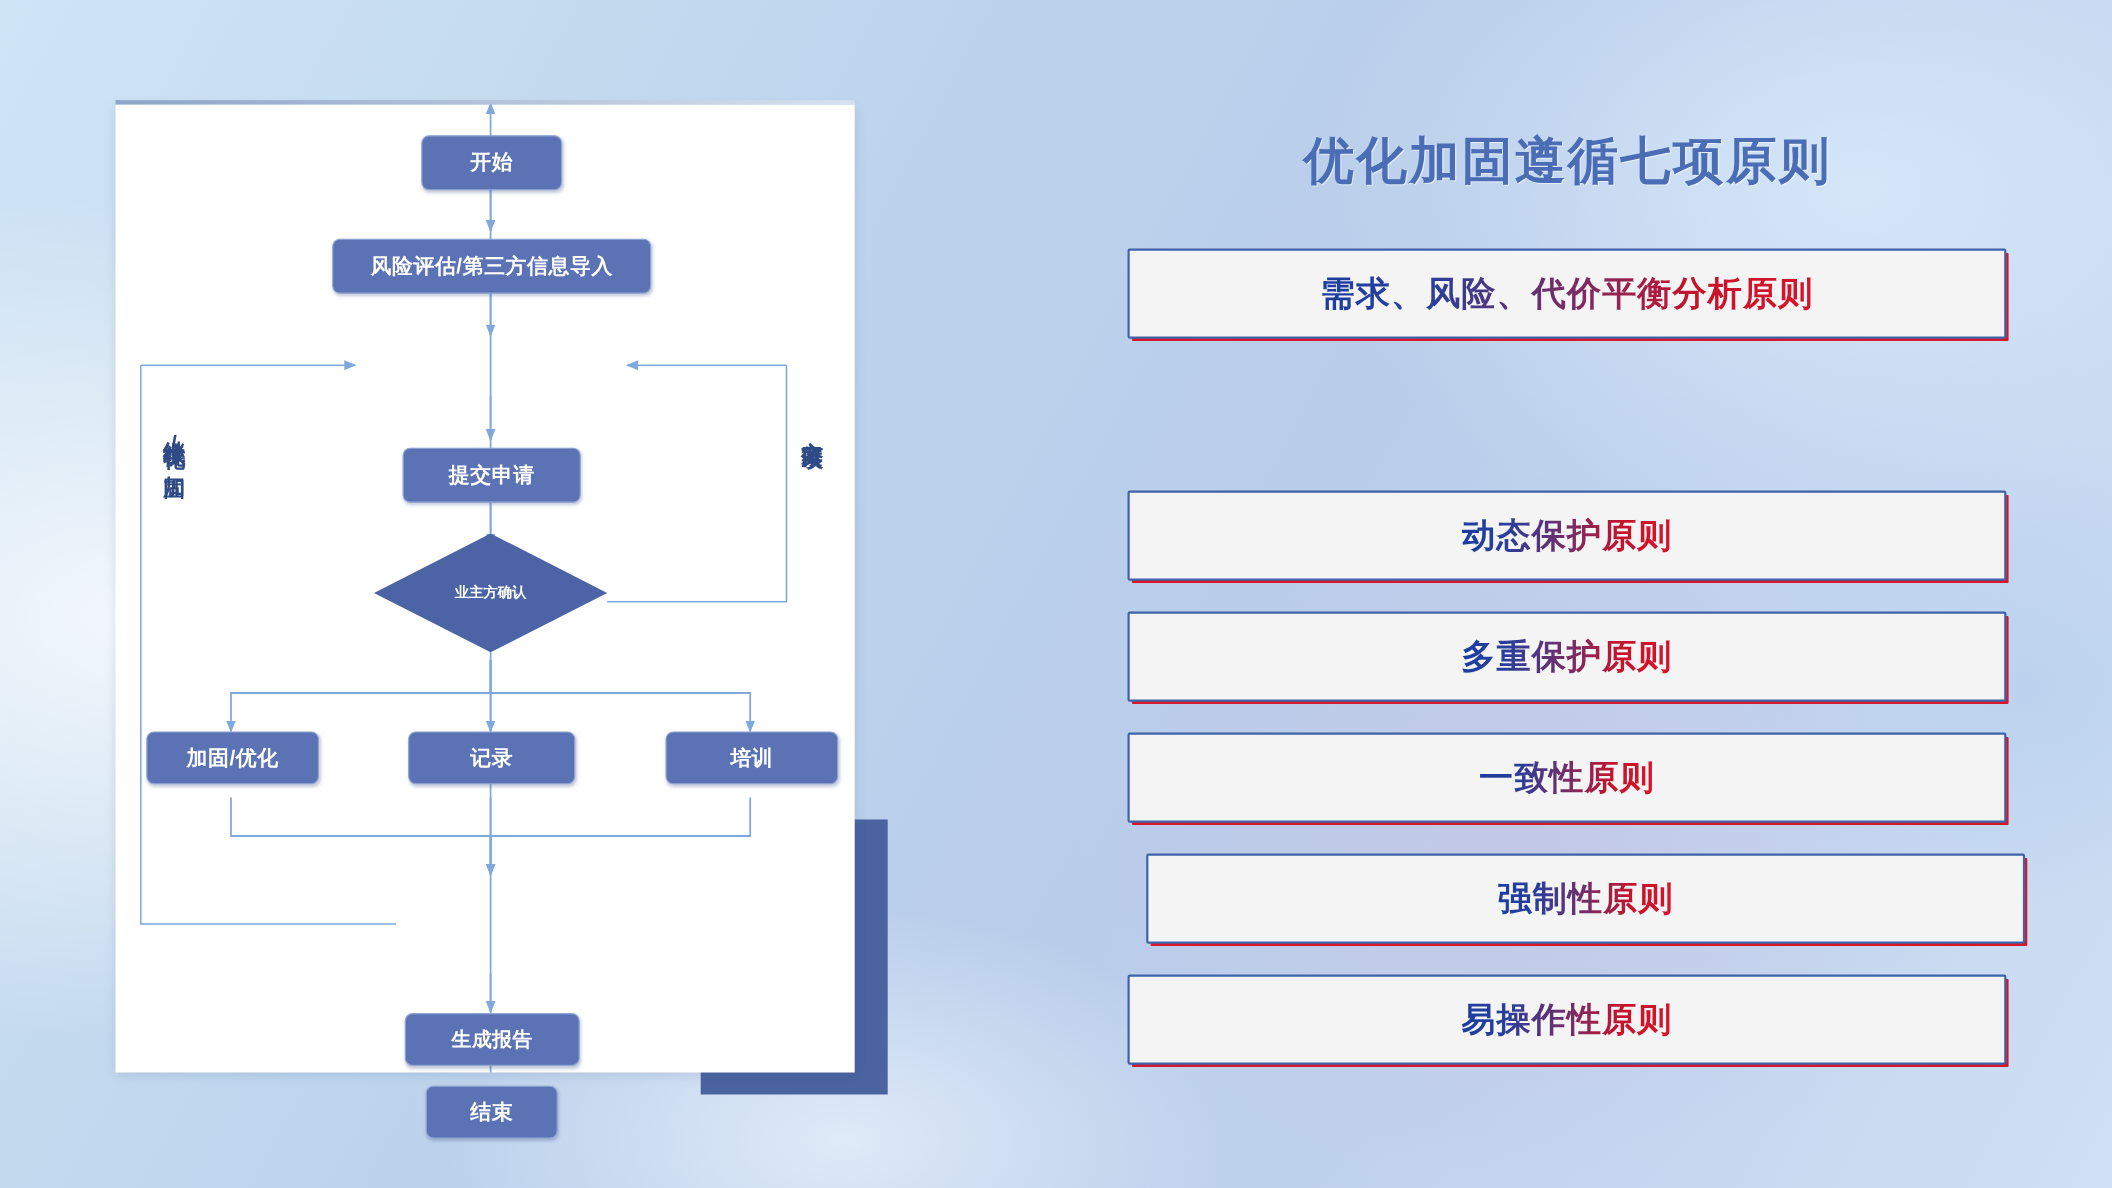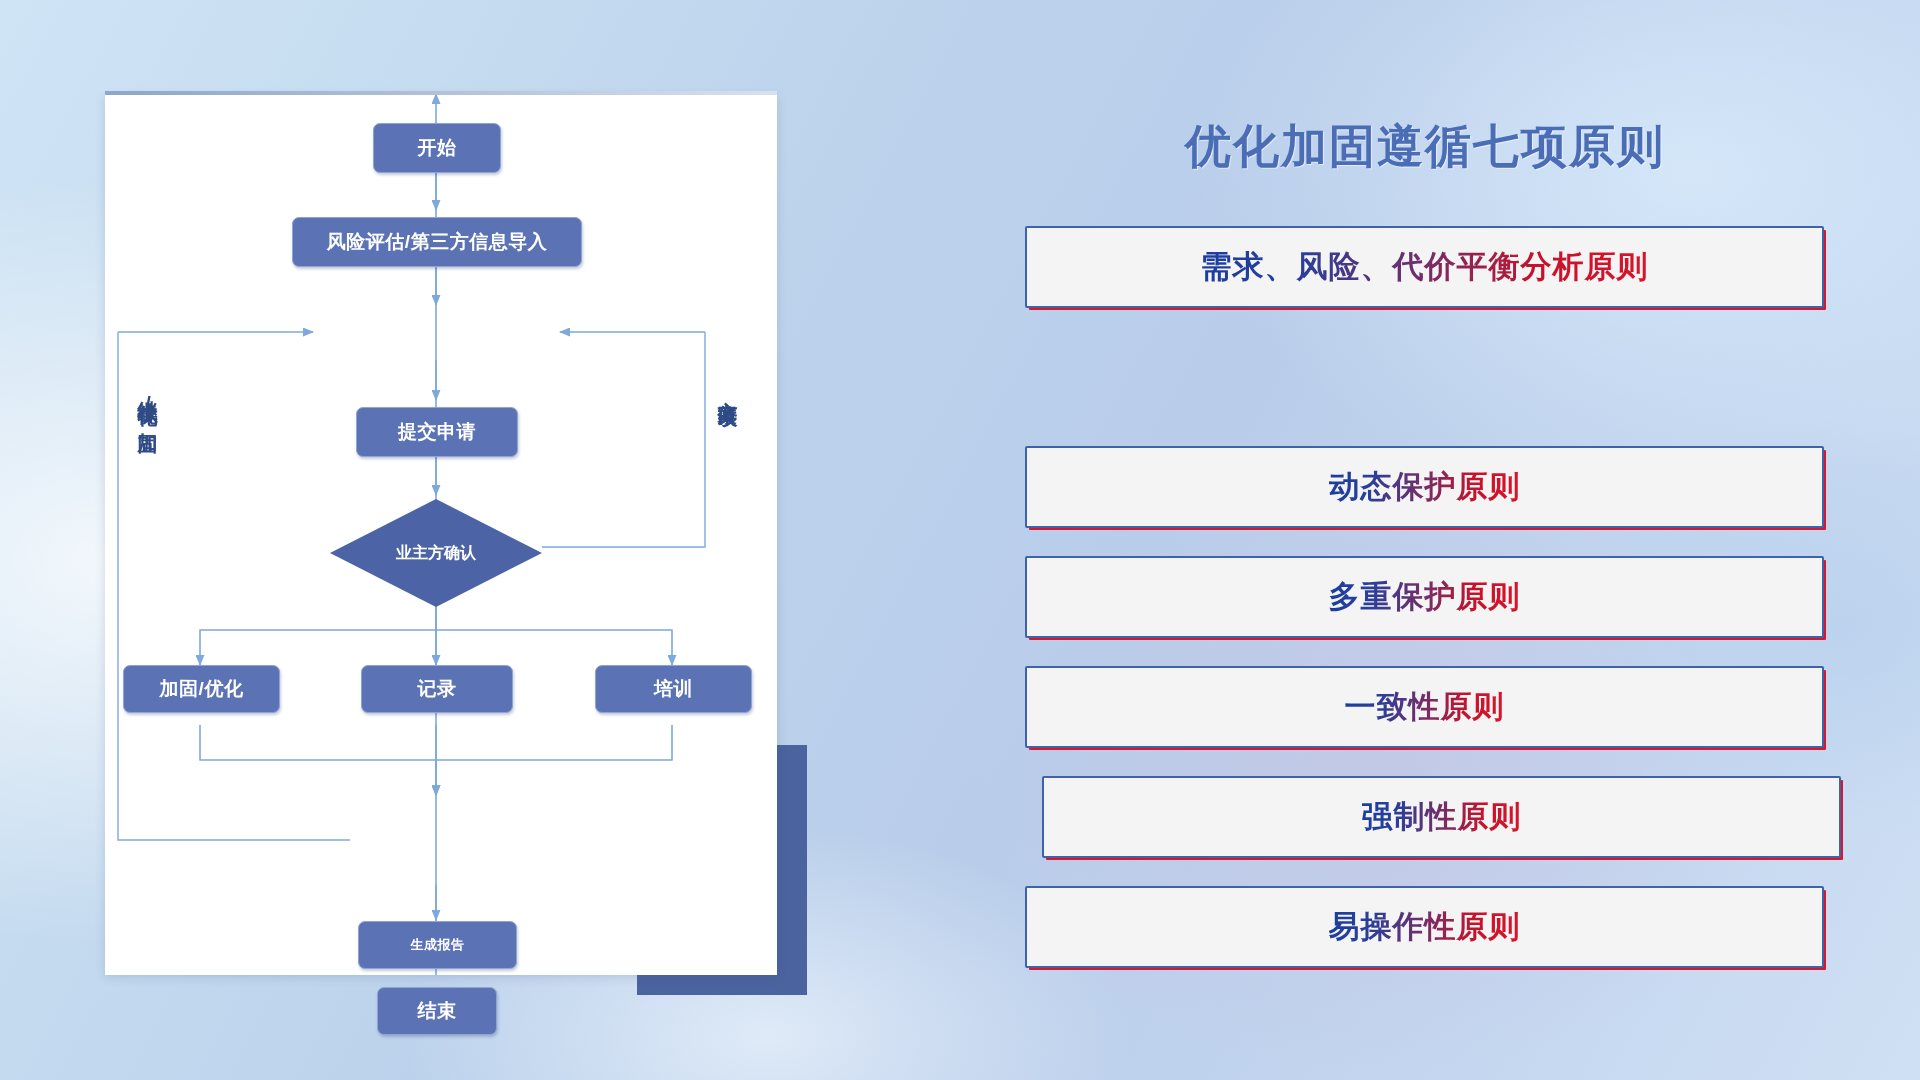--- a/index.html
+++ b/index.html
@@ -26,21 +26,21 @@
 
   
   #accent-block{position:absolute;left:637px;top:745px;width:170px;height:250px;
     background:#4b639f;z-index:1;}
   #card{position:absolute;left:105px;top:95px;width:672px;height:880px;
     background:#ffffff;z-index:2;
     box-shadow:0 2px 10px rgba(60,80,130,.18);}
   #card-topline{position:absolute;left:0;top:-4px;width:100%;height:4px;
     background:linear-gradient(90deg,#8fa6c8,#b9c7dd 60%,#d7e2ef);}
 
-  #flow{position:absolute;inset:0;}
+  #flow{position:absolute;inset:0;margin-left:10px;}
   #flow svg{position:absolute;left:0;top:0;}
 
   .node{position:absolute;display:flex;align-items:center;justify-content:center;
     color:#ffffff;background:#5b73b4;border:1px solid #8fa5d4;border-radius:7px;
     font-weight:bold;letter-spacing:.5px;white-space:nowrap;
     box-shadow:1px 2px 3px rgba(60,80,130,.30);}
   .diamond{position:absolute;display:flex;align-items:center;justify-content:center;
     color:#ffffff;font-weight:bold;white-space:nowrap;z-index:3;}
   .diamond .dshape{position:absolute;inset:0;background:#4c64a6;
     clip-path:polygon(50% 0,100% 50%,50% 100%,0 50%);}
@@ -132,39 +132,39 @@
 
     <div class="node" style="left:187px;top:122px;width:288px;height:48px;font-size:19px;">
       <span>风险评估/第三方信息导入</span>
     </div>
 
 
     <div class="node" style="left:251px;top:312px;width:160px;height:48px;font-size:19px;">
       <span>提交申请</span>
     </div>
 
-    <div class="diamond" style="left:225px;top:404px;width:212px;height:108px;font-size:16px;text-align:center;">
+    <div class="diamond" style="left:225px;top:390px;width:212px;height:108px;font-size:13px;text-align:center;">
       <div class="dshape"></div>
       <span class="dtxt">业主方确认</span>
     </div>
 
     <div class="node" style="left:18px;top:570px;width:155px;height:46px;font-size:19px;">
       <span>加固/优化</span>
     </div>
 
     <div class="node" style="left:256px;top:570px;width:150px;height:46px;font-size:19px;">
       <span>记录</span>
     </div>
 
     <div class="node" style="left:490px;top:570px;width:155px;height:46px;font-size:19px;">
       <span>培训</span>
     </div>
 
 
-    <div class="node" style="left:253px;top:826px;width:157px;height:46px;font-size:13px;">
+    <div class="node" style="left:253px;top:826px;width:157px;height:46px;font-size:18px;">
       <span>生成报告</span>
     </div>
 
     <div class="node" style="left:272px;top:892px;width:118px;height:46px;font-size:19px;">
       <span>结束</span>
     </div>
 
     <div class="vlabel" style="left:32px;top:290px;font-size:20px;">继续优化/加固</div>
 
     <div class="vlabel" style="left:612px;top:290px;font-size:20px;">方案修改</div>

